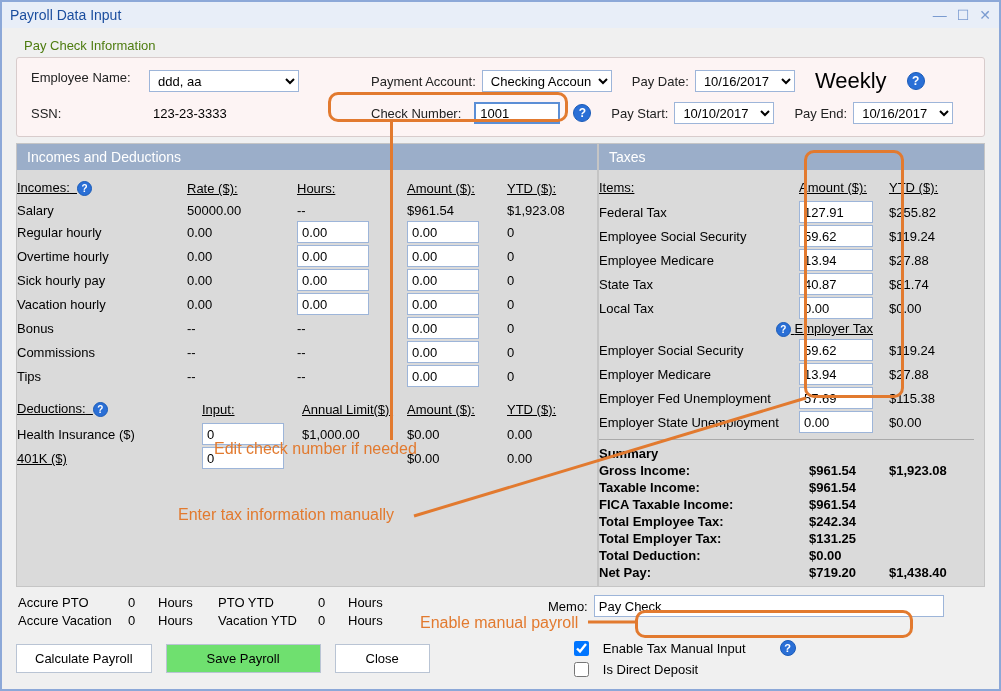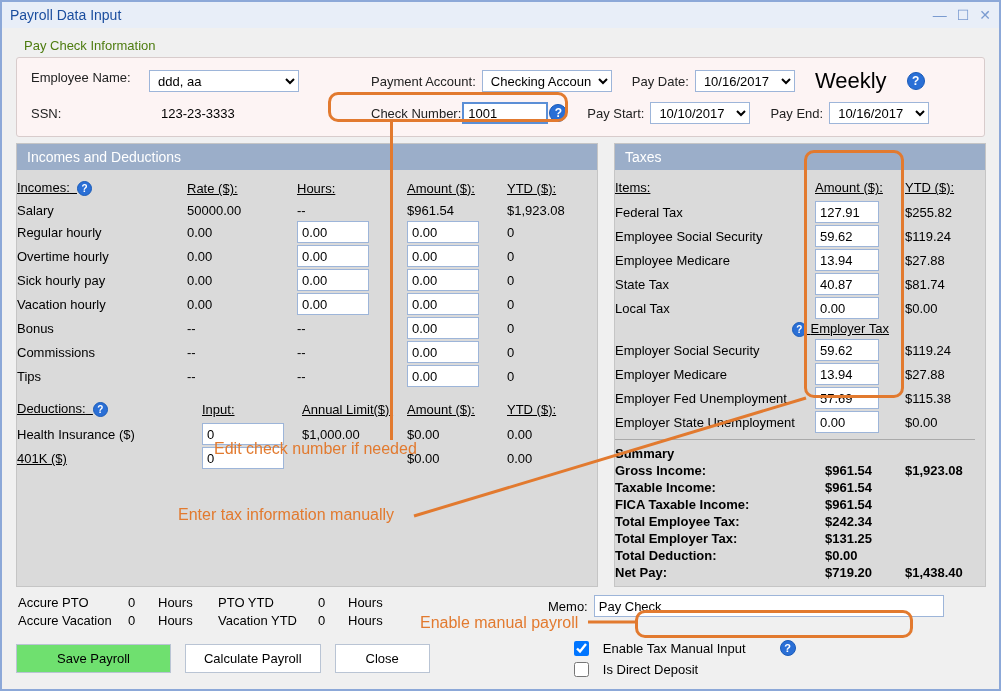--- a/index.html
+++ b/index.html
@@ -54,21 +54,21 @@
   border-radius: 50%;
   color: #fff;
   display: inline-flex;
   align-items: center;
   justify-content: center;
   font-size: 12px;
   font-weight: bold;
   border: 1px solid #1a5bb8;
 }
 .weekly { font-size: 22px; font-weight: normal; }
-.panels { display: flex; margin-top: 6px; gap: 16px; }
+.panels { display: flex; margin-top: 6px; gap: 0; }
 .panel-left {
   flex: 1;
   background: #dadada;
   border: 1px solid #c5c5c5;
   display: flex;
   flex-direction: column;
 }
 .panel-right {
   width: 390px;
   background: #dadada;
@@ -113,21 +113,21 @@
   display: grid;
   grid-template-columns: 200px 90px 70px;
   row-gap: 2px;
   align-items: center;
 }
 .tax-input {
   border: 1px solid #fff;
   background: #fff;
   padding: 1px 3px;
   height: 18px;
-  width: 64px;
+  width: 74px;
 }
 .emp-tax-label {
   text-align: right;
   text-decoration: underline;
   padding-right: 16px;
 }
 .summary-grid {
   display: grid;
   grid-template-columns: 210px 80px 70px;
   row-gap: 2px;
@@ -203,25 +203,25 @@
           <span class="label">Pay Date:</span>
           <select style="width:100px;">
             <option>10/16/2017</option>
           </select>
         </div>
         <span class="weekly">Weekly</span>
         <span class="help-icon">?</span>
       </div>
 
       <div style="display:flex; gap:20px; align-items:center; margin-top:8px;">
-        <div style="display:flex; align-items:center; gap:20px; width:320px;">
+        <div style="display:flex; align-items:center; gap:12px; width:320px;">
           <span class="label" style="width:110px;">SSN:</span>
           <span>123-23-3333</span>
         </div>
-        <div style="display:flex; align-items:center; gap:1px;">
+        <div style="display:flex; align-items:center; gap:13px;">
           <span class="label">Check Number:</span>
           <input type="text" style="width: 86px; border: 2px solid rgb(91, 143, 214);" value="1001">
           <span class="help-icon">?</span>
         </div>
         <div style="display:flex; align-items:center; gap:6px;">
           <span class="label">Pay Start:</span>
           <select style="width:100px;">
             <option>10/10/2017</option>
           </select>
         </div>
@@ -416,22 +416,22 @@
         <span>Hours</span>
       </div>
 
       <div style="display:flex; align-items:center; gap:6px; margin-left:130px;">
         <span>Memo:</span>
         <input type="text" style="width: 350px;" value="Pay Check">
       </div>
     </div>
 
     <div style="display:flex; gap:14px; margin-top:12px; align-items:center;">
+      <button class="btn">Calculate Payroll</button>
       <button class="btn btn-green" style="padding:6px 40px;">Save Payroll</button>
-      <button class="btn">Calculate Payroll</button>
       <button class="btn" style="padding:6px 30px;">Close</button>
 
       <div style="margin-left:130px; display:flex; flex-direction:column; gap:6px;">
         <div class="checkbox-row">
           <input type="checkbox" checked="" style="">
           <span>Enable Tax Manual Input</span>
           <span class="help-icon" style="width:16px;height:16px;font-size:11px;margin-left:20px;">?</span>
         </div>
         <div class="checkbox-row">
           <input type="checkbox" style="">

